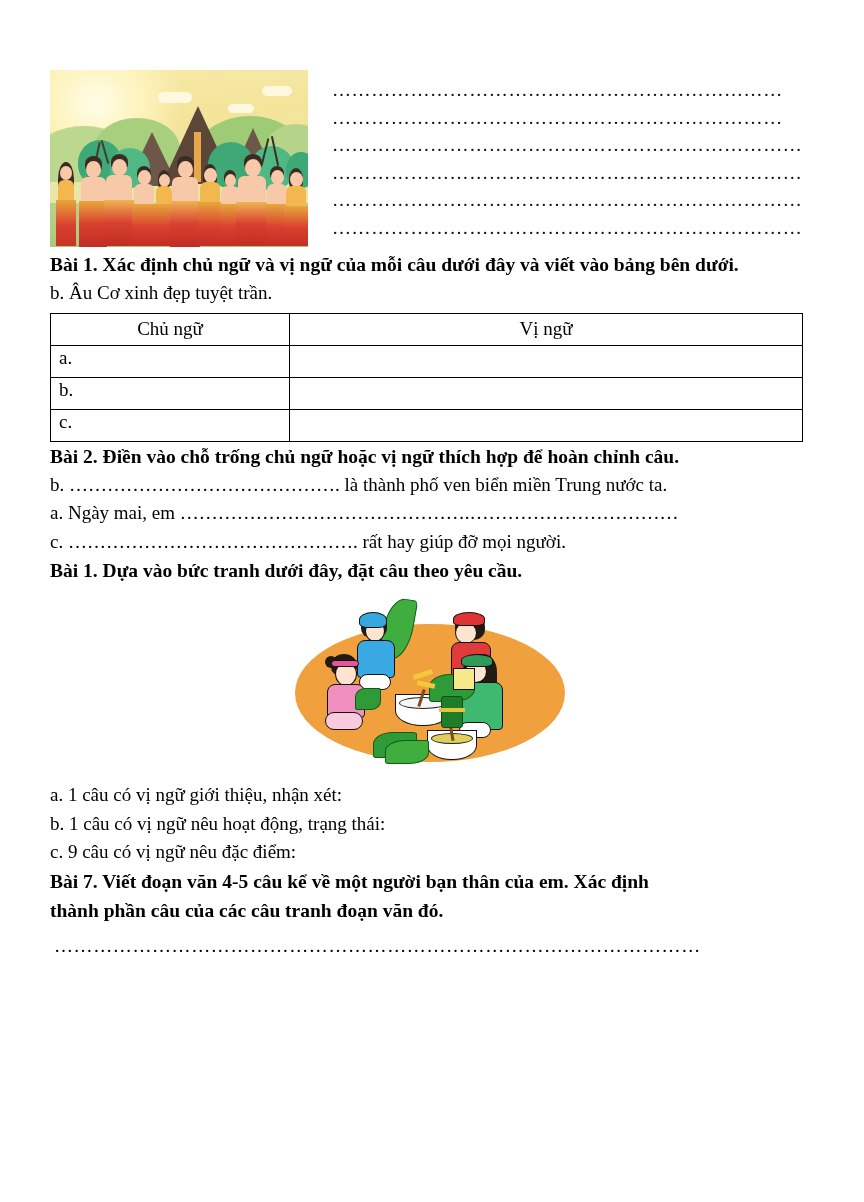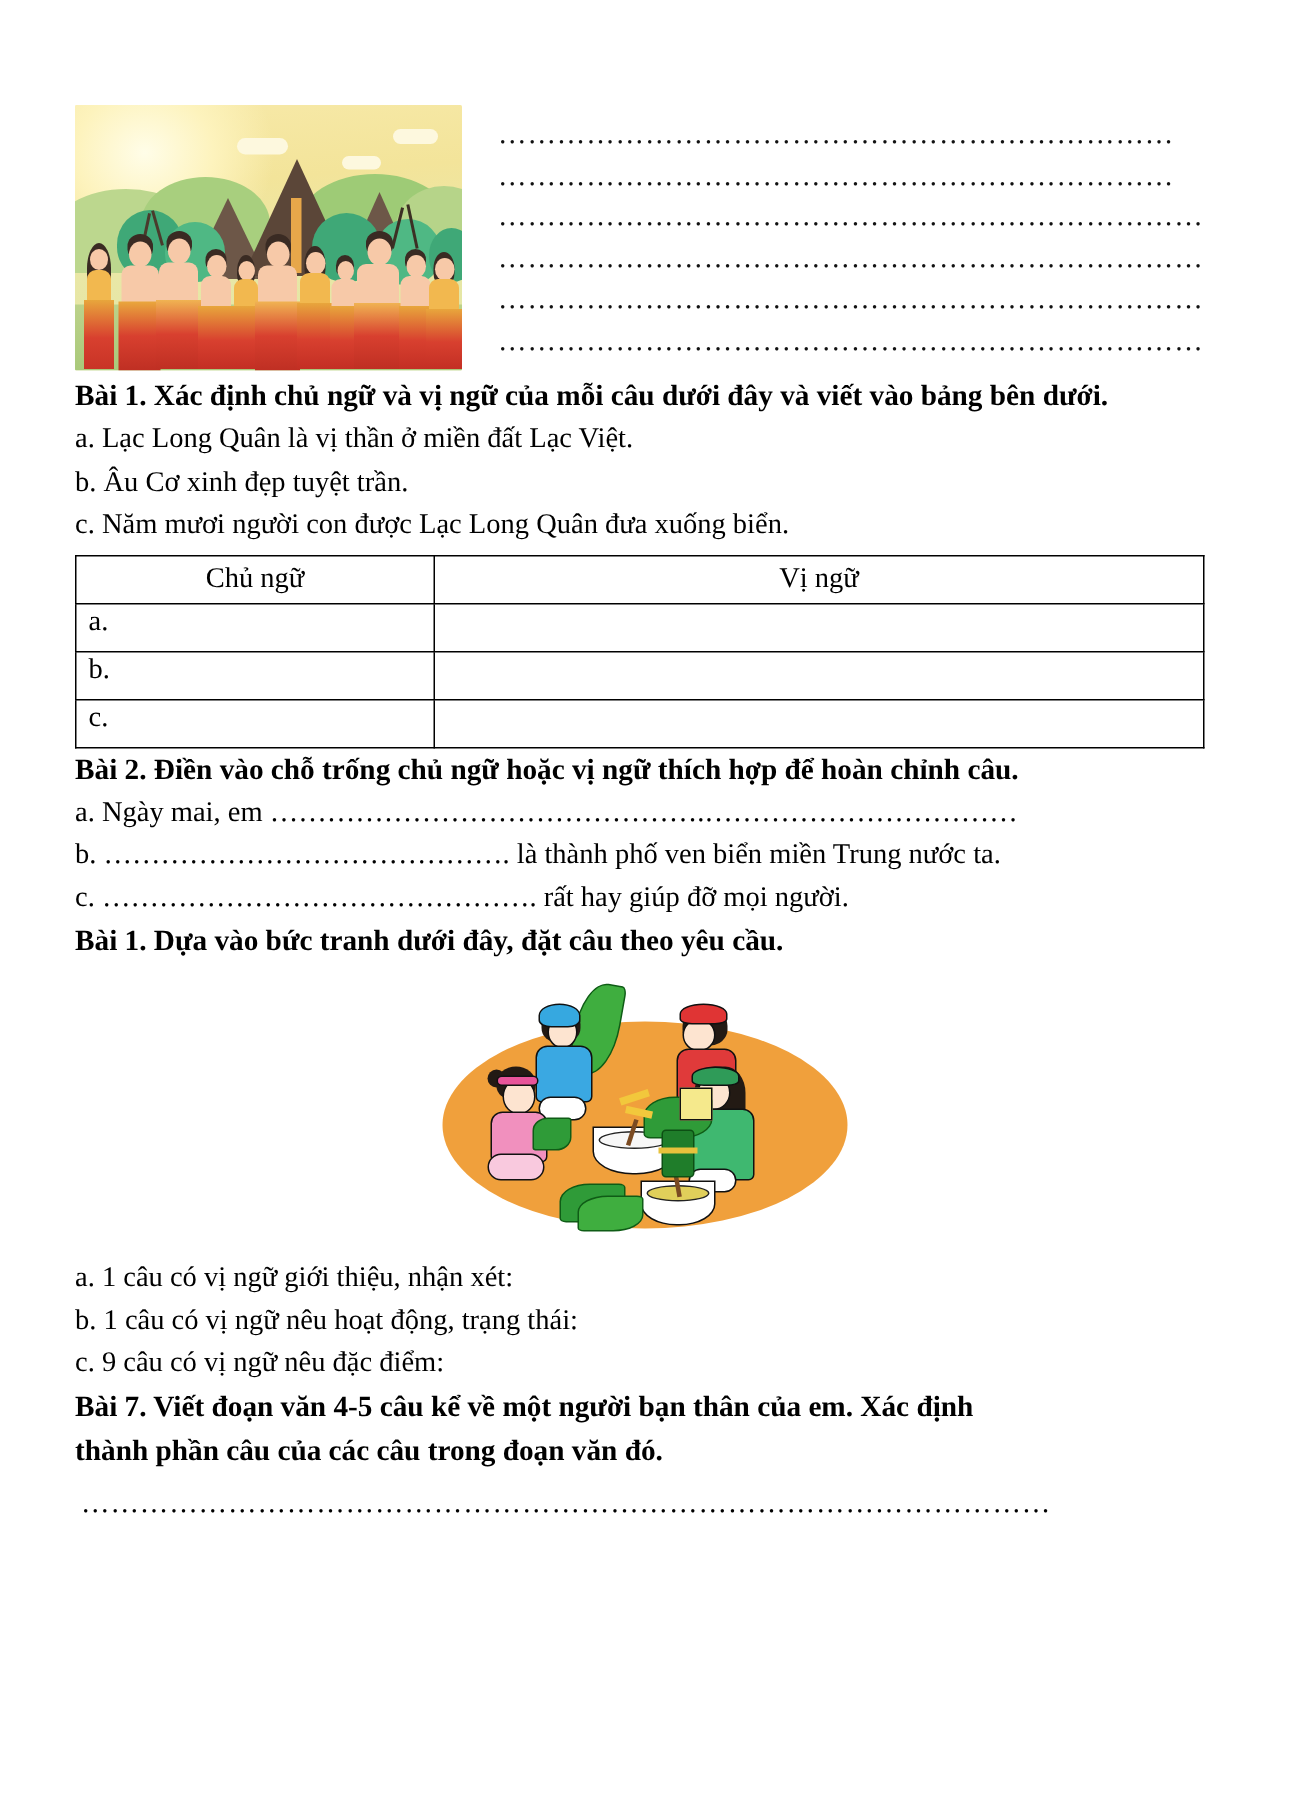--- a/index.html
+++ b/index.html
@@ -294,23 +294,21 @@
       <div class="dotline">……………………………………………………………</div>
       <div class="dotline">………………………………………………………………</div>
       <div class="dotline">………………………………………………………………</div>
       <div class="dotline">………………………………………………………………</div>
       <div class="dotline">………………………………………………………………</div>
     </div>
   </div>
 
 
   <div class="bai-title">Bài 1. Xác định chủ ngữ và vị ngữ của mỗi câu dưới đây và viết vào bảng bên dưới.</div>
-  <div class="body-line">a. Lạc Long Quân là vị thần ở miền đất Lạc Việt.</div>
   <div class="body-line">b. Âu Cơ xinh đẹp tuyệt trần.</div>
-  <div class="body-line">c. Năm mươi người con được Lạc Long Quân đưa xuống biển.</div>
 
   <table class="cv-table">
     <thead>
       <tr>
         <th class="col-cn">Chủ ngữ</th>
         <th>Vị ngữ</th>
       </tr>
     </thead>
     <tbody>
       <tr>
@@ -322,22 +320,22 @@
         <td></td>
       </tr>
       <tr>
         <td>c.</td>
         <td></td>
       </tr>
     </tbody>
   </table>
 
   <div class="bai-title">Bài 2. Điền vào chỗ trống chủ ngữ hoặc vị ngữ thích hợp để hoàn chỉnh câu.</div>
+  <div class="body-line">b. ……………………………………. là thành phố ven biển miền Trung nước ta.</div>
   <div class="body-line">a. Ngày mai, em ……………………………………….……………………………</div>
-  <div class="body-line">b. ……………………………………. là thành phố ven biển miền Trung nước ta.</div>
   <div class="body-line">c. ………………………………………. rất hay giúp đỡ mọi người.</div>
 
   <div class="bai-title">Bài 1. Dựa vào bức tranh dưới đây, đặt câu theo yêu cầu.</div>
 
   <div class="illus-2-wrap">
     <div class="illus-2">
       <div class="i2-mat"></div>
 
       <div class="i2-kid" style="left:66px;top:22px;width:56px;height:86px;">
         <div class="i2-leaf" style="left:28px;top:-14px;width:30px;height:62px;border-radius:58% 10% 58% 10%;transform:rotate(10deg);background:#3fae3f;"></div>
@@ -394,17 +392,17 @@
       <div style="position:absolute;left:164px;top:78px;width:22px;height:22px;background:#f5e98c;border:1.5px solid #111;box-sizing:border-box;"></div>
     </div>
   </div>
 
   <div class="body-line">a. 1 câu có vị ngữ giới thiệu, nhận xét:</div>
   <div class="body-line">b. 1 câu có vị ngữ nêu hoạt động, trạng thái:</div>
   <div class="body-line">c. 9 câu có vị ngữ nêu đặc điểm:</div>
 
   <div class="bai-title justify">
     <span class="line1">Bài 7. Viết đoạn văn 4-5 câu kể về một người bạn thân của em. Xác định</span>
-    <span>thành phần câu của các câu trong đoạn văn đó.</span>
+    <span>thành phần câu của các câu tranh đoạn văn đó.</span>
   </div>
   <div class="bottom-dots">………………………………………………………………………………………</div>
 
 </div>
 
 </body></html>

